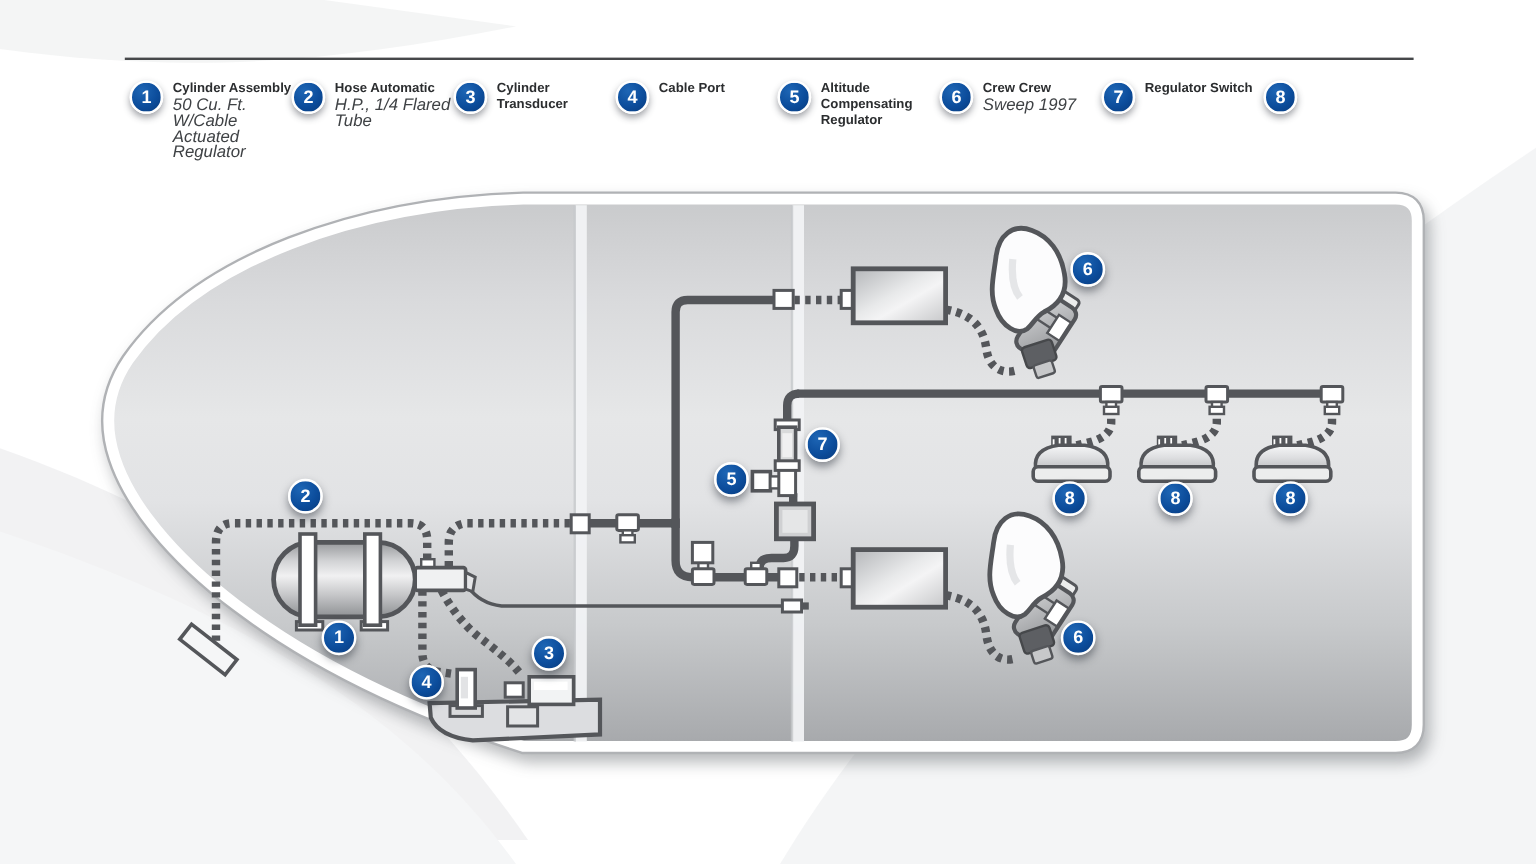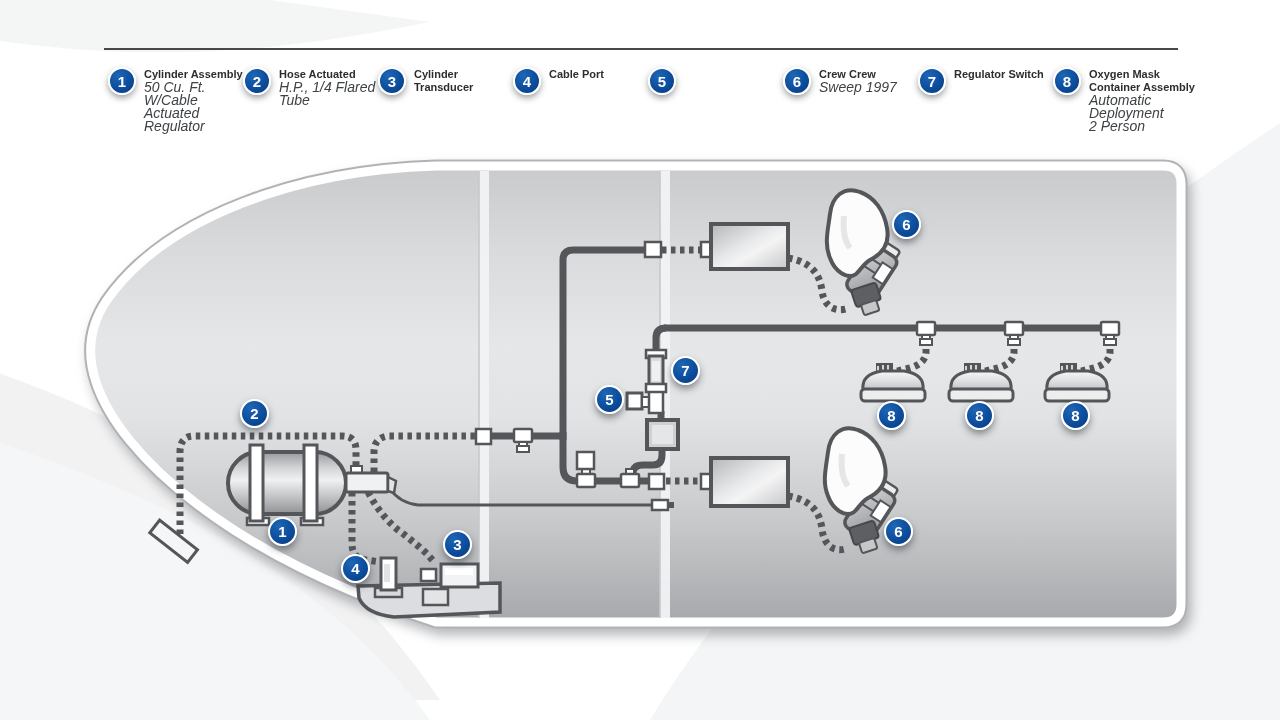--- a/index.html
+++ b/index.html
@@ -277,21 +277,21 @@
       <div class="lg-title">Cylinder Assembly</div>
       <div class="lg-sub">50 Cu. Ft. W/Cable
 Actuated Regulator</div>
     </div>
   </div>
   <div class="legend-item" style="left:243px">
     <div class="badge">
         <span>2</span>
       </div>
     <div class="legend-text" style="width:120px">
-      <div class="lg-title">Hose Actuated</div>
+      <div class="lg-title">Hose Automatic</div>
       <div class="lg-sub">H.P., 1/4 Flared Tube</div>
     </div>
   </div>
   <div class="legend-item" style="left:378px">
     <div class="badge">
         <span>3</span>
       </div>
     <div class="legend-text" style="width:90px">
       <div class="lg-title">Cylinder
 Transducer</div>
@@ -304,20 +304,26 @@
       </div>
     <div class="legend-text" style="width:80px">
       <div class="lg-title">Cable Port</div>
       <div class="lg-sub"></div>
     </div>
   </div>
   <div class="legend-item" style="left:648px">
     <div class="badge">
         <span>5</span>
       </div>
+    <div class="legend-text" style="width:100px">
+      <div class="lg-title">Altitude
+Compensating
+Regulator</div>
+      <div class="lg-sub"></div>
+    </div>
   </div>
   <div class="legend-item" style="left:783px">
     <div class="badge">
         <span>6</span>
       </div>
     <div class="legend-text" style="width:95px">
       <div class="lg-title">Crew Crew</div>
       <div class="lg-sub">Sweep 1997</div>
     </div>
   </div>
@@ -327,26 +333,20 @@
       </div>
     <div class="legend-text" style="width:110px">
       <div class="lg-title">Regulator Switch</div>
       <div class="lg-sub"></div>
     </div>
   </div>
   <div class="legend-item" style="left:1053px">
     <div class="badge">
         <span>8</span>
       </div>
-    <div class="legend-text" style="width:125px">
-      <div class="lg-title">Oxygen Mask
-Container Assembly</div>
-      <div class="lg-sub">Automatic Deployment
-2 Person</div>
-    </div>
   </div>
 
   <div id="diagram-layer">
     <div class="dbadge" style="left:240px; top:399px">
         <span>2</span>
       </div>
     <div class="dbadge" style="left:268px; top:517px">
         <span>1</span>
       </div>
     <div class="dbadge" style="left:341px; top:554px">

